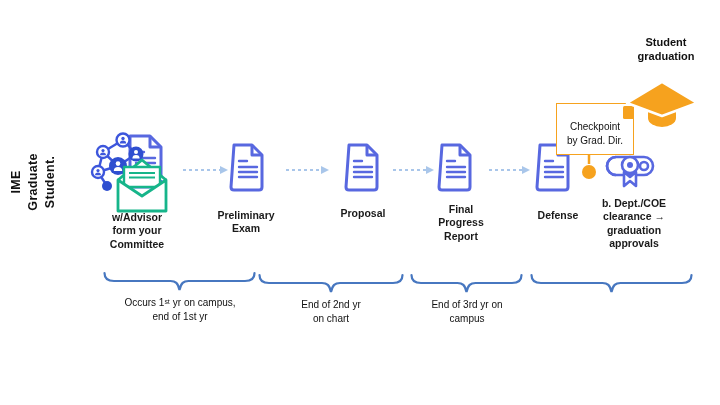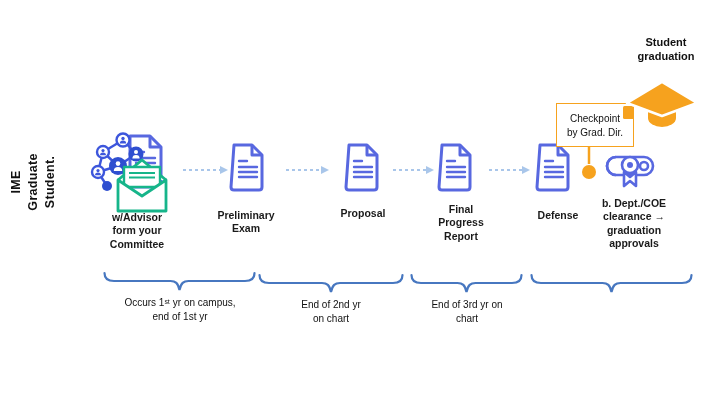--- a/index.html
+++ b/index.html
@@ -8,21 +8,21 @@
   .abs{position:absolute;}
   .pre{white-space:pre-line;}
   .mlabel{font-size:10.5px;font-weight:600;line-height:1.28;text-align:center;color:#1a1a1a;}
   .phase{font-size:10px;font-weight:400;line-height:1.35;text-align:center;color:#111;}
   #left-label{font-size:12.5px;font-weight:700;line-height:1.35;letter-spacing:.3px;
               transform:rotate(-90deg);transform-origin:top left;width:100px;height:50px;
               left:8px;top:232px;text-align:center;}
   #student-grad{left:624px;top:35px;width:84px;font-size:11px;font-weight:700;line-height:1.3;text-align:center;}
   #checkpoint-box{left:556px;top:103px;width:76px;height:34px;border:1.5px solid #F6A21E;
                   background:#fff;font-size:10px;font-weight:500;line-height:1.35;text-align:center;
-                  padding-top:8px;}
+                  padding-top:16px;}
   #caption{left:18px;top:352px;font-size:12px;color:#000;}
   #caption .ul{text-decoration:underline;text-underline-offset:2px;}
   svg{display:block;}
 </style>
 </head>
 <body>
 
 <div id="canvas">
 
   <div id="left-label" class="abs pre">IME
@@ -234,16 +234,16 @@
     <svg width="163" height="22" viewBox="0 0 163 22">
         <path d="M1.5,2 C1.5,8 5,10 11,10 L72.5,10 C77.5,10 80,12 81.5,19 C83,12 85.5,10 90.5,10 L152,10 C158,10 161.5,8 161.5,2" fill="none" stroke="#4777C0" stroke-width="2.2" stroke-linecap="round"></path>
       </svg>
   </div>
 
   <div class="abs pre phase" style="left:110px;top:296px;width:140px;">Occurs 1ˢᵗ yr on campus,
 end of 1st yr</div>
   <div class="abs pre phase" style="left:271px;top:298px;width:120px;">End of 2nd yr
 on chart</div>
   <div class="abs pre phase" style="left:407px;top:298px;width:120px;">End of 3rd yr on
-chart</div>
+campus</div>
 
 
 </div>
 
 </body></html>

